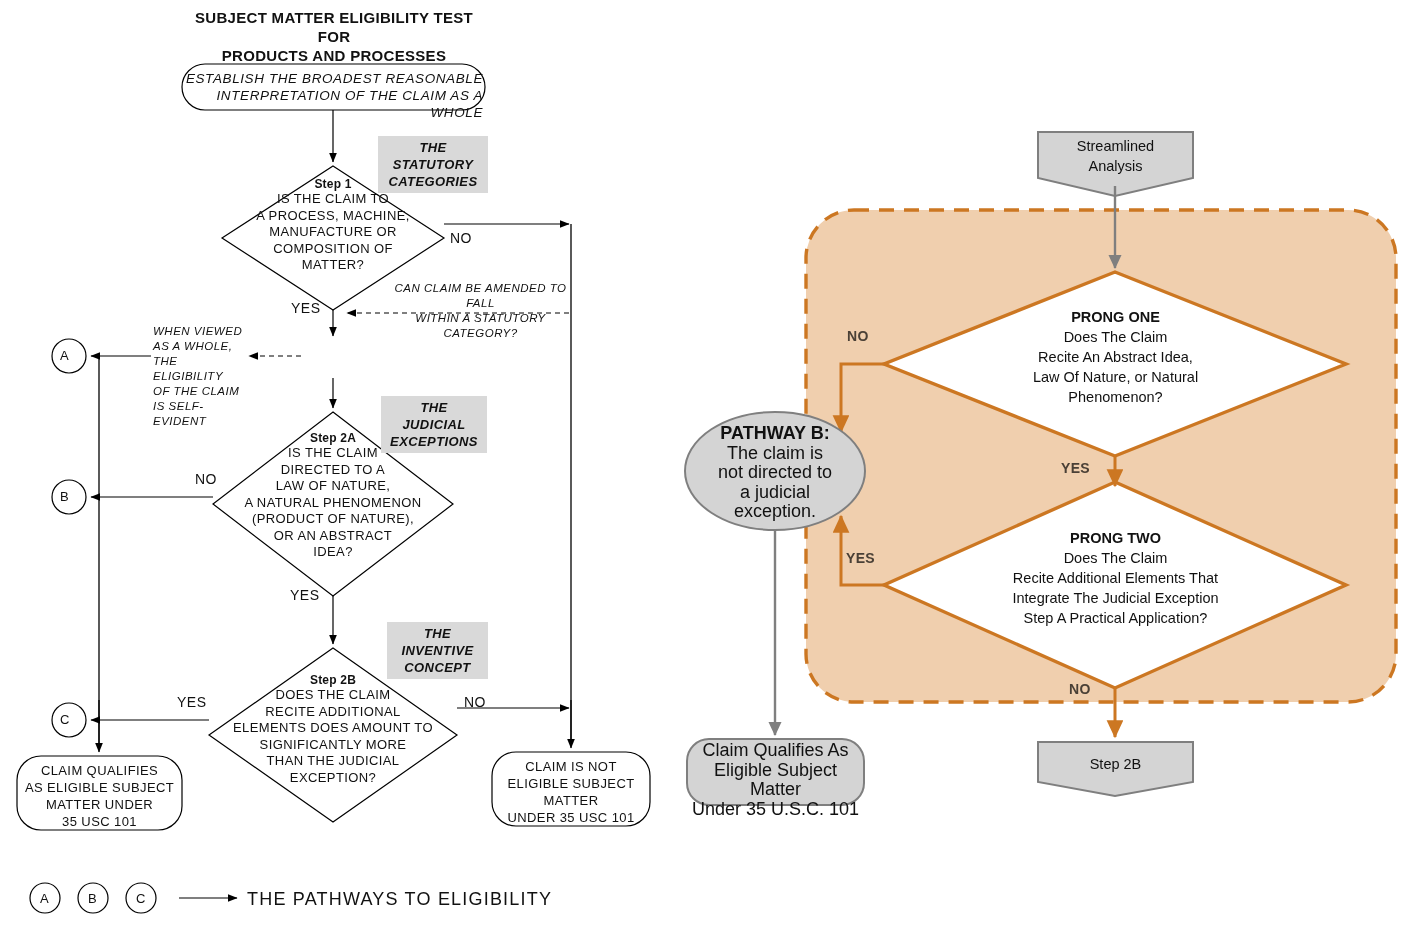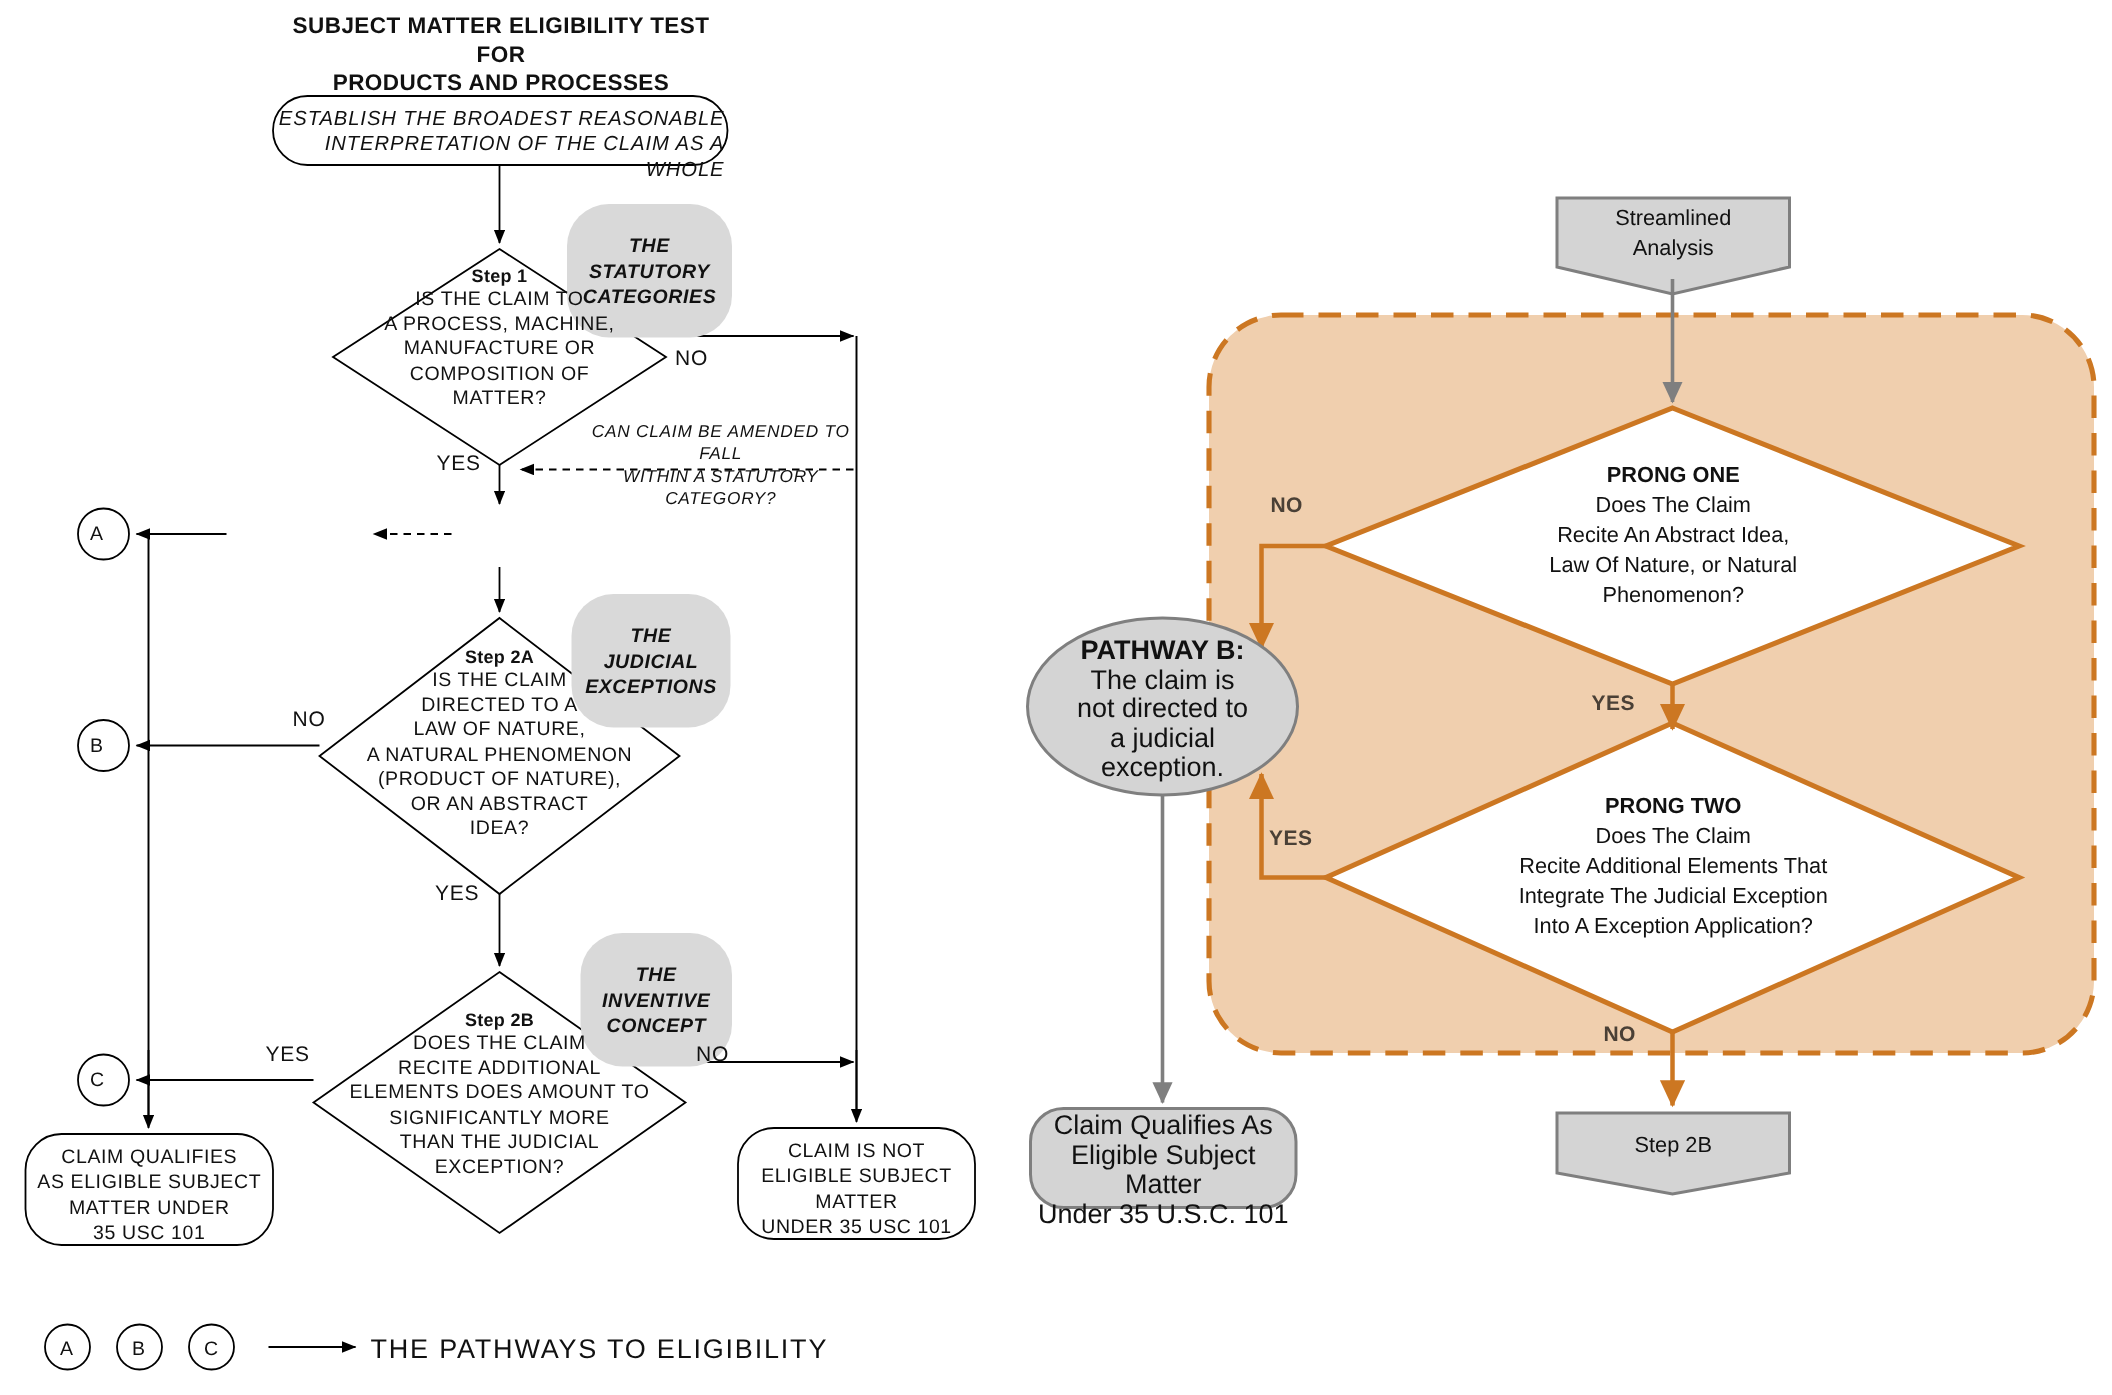--- a/index.html
+++ b/index.html
@@ -8,21 +8,21 @@
   #stage{position:absolute;left:1px;top:0;width:1403px;height:930px;}
   svg.layer{position:absolute;left:0;top:0;width:1408px;height:930px;overflow:visible;}
   .txt{position:absolute;}
   .ctr{text-align:center;}
   
   .cap{font-weight:bold;font-size:15px;letter-spacing:.3px;line-height:19px;text-align:center;}
   .term{font-style:italic;font-size:13.5px;letter-spacing:.6px;line-height:17px;text-align:right;}
   .diamond-txt{font-size:13px;line-height:16.5px;letter-spacing:.4px;text-align:center;}
   .steplbl{font-size:12px;font-weight:bold;letter-spacing:.2px;}
   .tagbox{background:#d9d9d9;font-style:italic;font-weight:bold;font-size:13px;
-          line-height:17px;text-align:center;padding:19px 7px;letter-spacing:.4px;border-radius:28px;}
+          line-height:17px;text-align:center;padding:3px 7px;letter-spacing:.4px;}
   .yn{font-size:14px;letter-spacing:.5px;}
   .note{font-style:italic;font-size:11.5px;line-height:15px;letter-spacing:.5px;}
   .termbox{font-size:13px;line-height:17px;letter-spacing:.4px;text-align:center;}
   .abc{font-size:13px;letter-spacing:.3px;}
   .legend{font-size:18px;letter-spacing:1.2px;}
   
   .r-title{font-style:italic;font-weight:bold;font-size:19px;line-height:24px;text-align:center;letter-spacing:.2px;}
   .r-diamond{font-size:14.5px;line-height:20px;text-align:center;}
   .r-yn{font-size:14px;font-weight:bold;color:#4a4036;letter-spacing:.3px;}
   .r-node{font-size:18px;line-height:19.5px;text-align:center;}
@@ -154,20 +154,27 @@
 
   <div class="txt yn" style="left:449px;top:230px;">NO</div>
   <div class="txt yn" style="left:290px;top:300px;">YES</div>
 
   <div class="txt note" style="left:387px;top:281px;width:185px;text-align:center;">
     <div>CAN  CLAIM  BE  AMENDED  TO  FALL</div>
     <div>WITHIN  A  STATUTORY  CATEGORY?</div>
   </div>
 
 
+  <div class="txt note" style="left:152px;top:324px;width:95px;text-align:left;">
+    <div>WHEN  VIEWED</div>
+    <div>AS  A  WHOLE,</div>
+    <div>THE  ELIGIBILITY</div>
+    <div>OF  THE  CLAIM</div>
+    <div>IS  SELF-EVIDENT</div>
+  </div>
 
   <div class="txt tagbox" style="left:380px;top:396px;width:92px;">
     <div>THE</div>
     <div>JUDICIAL</div>
     <div>EXCEPTIONS</div>
   </div>
 
   <div class="txt" style="left:212px;top:431px;width:240px;">
     <div class="ctr steplbl">Step 2A</div>
     <div class="diamond-txt">
@@ -243,21 +250,21 @@
   </div>
 
   <div class="txt r-yn" style="left:846px;top:328px;">NO</div>
   <div class="txt r-yn" style="left:1060px;top:460px;">YES</div>
 
   <div class="txt r-diamond" style="left:994px;top:528px;width:241px;">
     <div style="font-weight:bold;">PRONG TWO</div>
     <div>Does The Claim</div>
     <div>Recite Additional Elements That</div>
     <div>Integrate The Judicial Exception</div>
-    <div>Into A Exception Application?</div>
+    <div>Step A Practical Application?</div>
   </div>
 
   <div class="txt r-yn" style="left:845px;top:550px;">YES</div>
   <div class="txt r-yn" style="left:1068px;top:681px;">NO</div>
 
   <div class="txt r-node" style="left:703px;top:424px;width:142px;">
     <div style="font-weight:bold;">PATHWAY B:</div>
     <div>The claim is</div>
     <div>not directed to</div>
     <div>a judicial</div>

